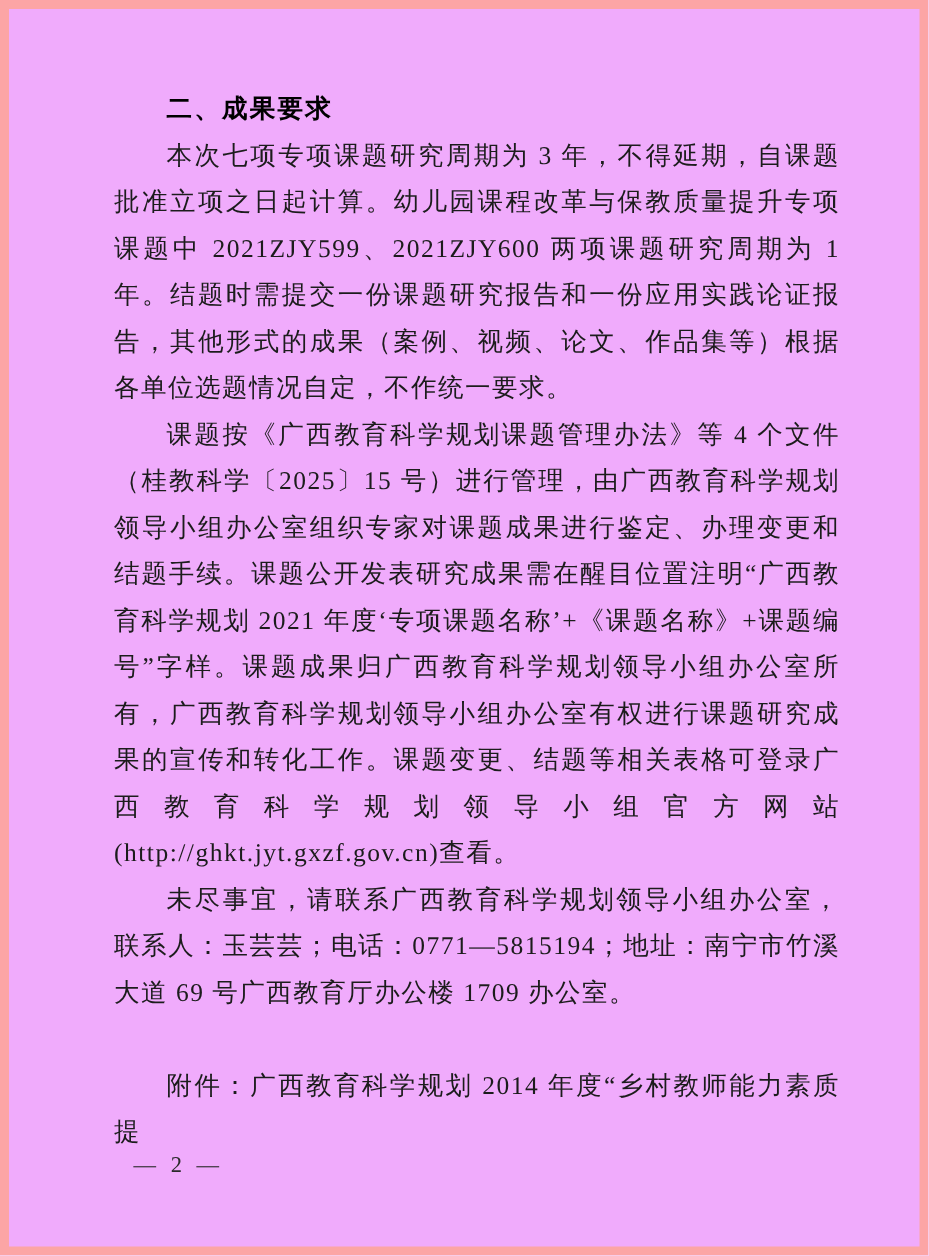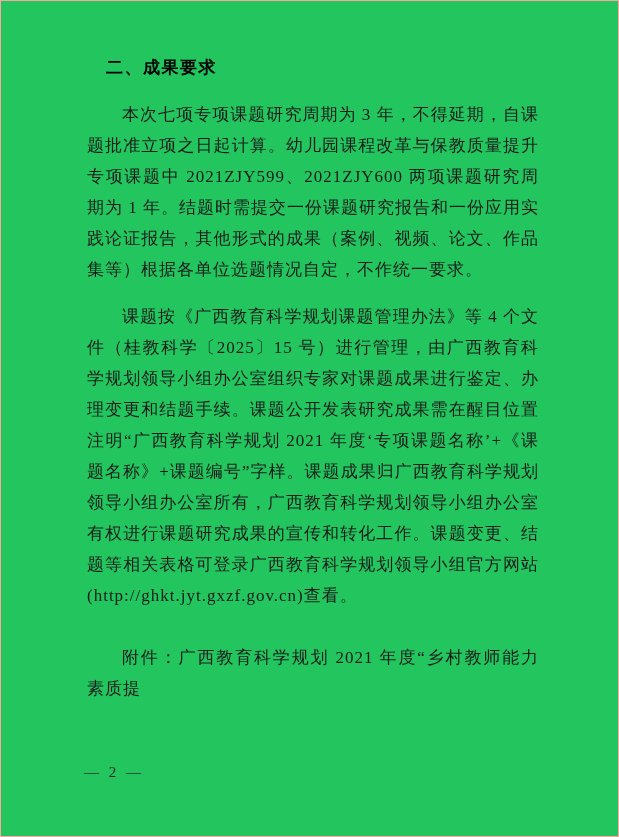--- a/index.html
+++ b/index.html
@@ -4,35 +4,35 @@
 <style>
   html, body {
     margin: 0;
     padding: 0;
     background: #ffffff;
   }
   .page {
     position: relative;
     width: 619px;
     height: 837px;
-    background: #22c55e;
+    background: #f0abfc;
     box-sizing: border-box;
-    border: 1px solid #fca5a5;
+    border: 6px solid #fca5a5;
     overflow: hidden;
     font-family: "Liberation Serif", serif;
     color: #1c1c1c;
   }
   .content {
     position: absolute;
     left: 70px;
     top: 51px;
     width: 484px;
   }
   .content p.paragraph {
-    margin: 16px;
+    margin: 0;
     font-size: 17px;
     line-height: 31px;
     letter-spacing: 1px;
     text-align: justify;
     text-justify: inter-ideograph;
     text-indent: 35px;
     color: #1c1c1c;
     font-family: "Liberation Serif", serif;
   }
   .content h2.heading {
@@ -59,16 +59,17 @@
   }
 </style>
 </head>
 <body>
 
 <div class="page">
   <div class="content" id="doc-content">
       <h2 class="heading">二、成果要求</h2>
       <p class="paragraph">本次七项专项课题研究周期为 3 年，不得延期，自课题批准立项之日起计算。幼儿园课程改革与保教质量提升专项课题中 2021ZJY599、2021ZJY600 两项课题研究周期为 1 年。结题时需提交一份课题研究报告和一份应用实践论证报告，其他形式的成果（案例、视频、论文、作品集等）根据各单位选题情况自定，不作统一要求。</p>
       <p class="paragraph">课题按《广西教育科学规划课题管理办法》等 4 个文件（桂教科学〔2025〕15 号）进行管理，由广西教育科学规划领导小组办公室组织专家对课题成果进行鉴定、办理变更和结题手续。课题公开发表研究成果需在醒目位置注明“广西教育科学规划 2021 年度‘专项课题名称’+《课题名称》+课题编号”字样。课题成果归广西教育科学规划领导小组办公室所有，广西教育科学规划领导小组办公室有权进行课题研究成果的宣传和转化工作。课题变更、结题等相关表格可登录广西教育科学规划领导小组官方网站(http://ghkt.jyt.gxzf.gov.cn)查看。</p>
-      <p class="paragraph gap-above">附件：广西教育科学规划 2021 年度“乡村教师能力素质提</p>
+      <p class="paragraph">未尽事宜，请联系广西教育科学规划领导小组办公室，联系人：玉芸芸；电话：0771—5815194；地址：南宁市竹溪大道 69 号广西教育厅办公楼 1709 办公室。</p>
+      <p class="paragraph gap-above">附件：广西教育科学规划 2014 年度“乡村教师能力素质提</p>
     </div>
   <div class="footer">— 2 —</div>
 </div>
 
 </body></html>

